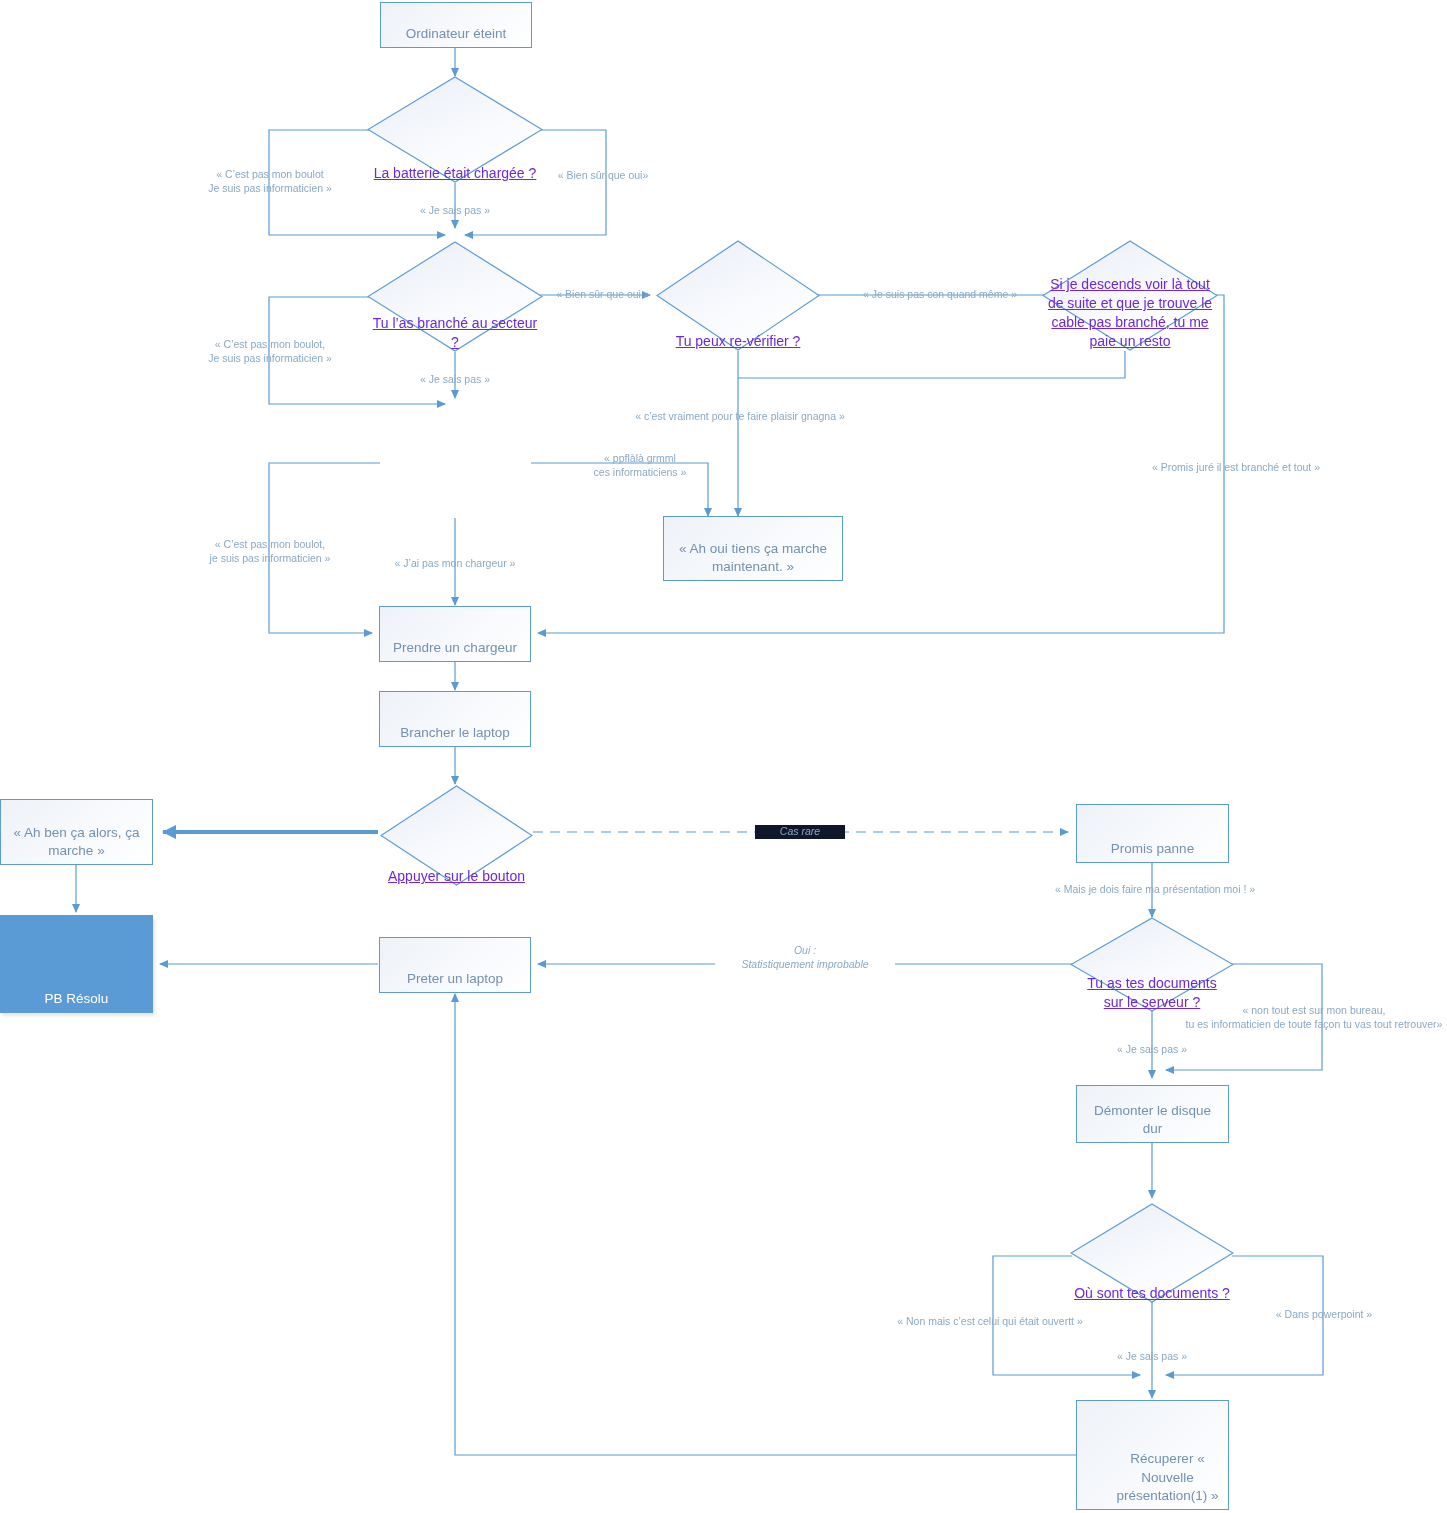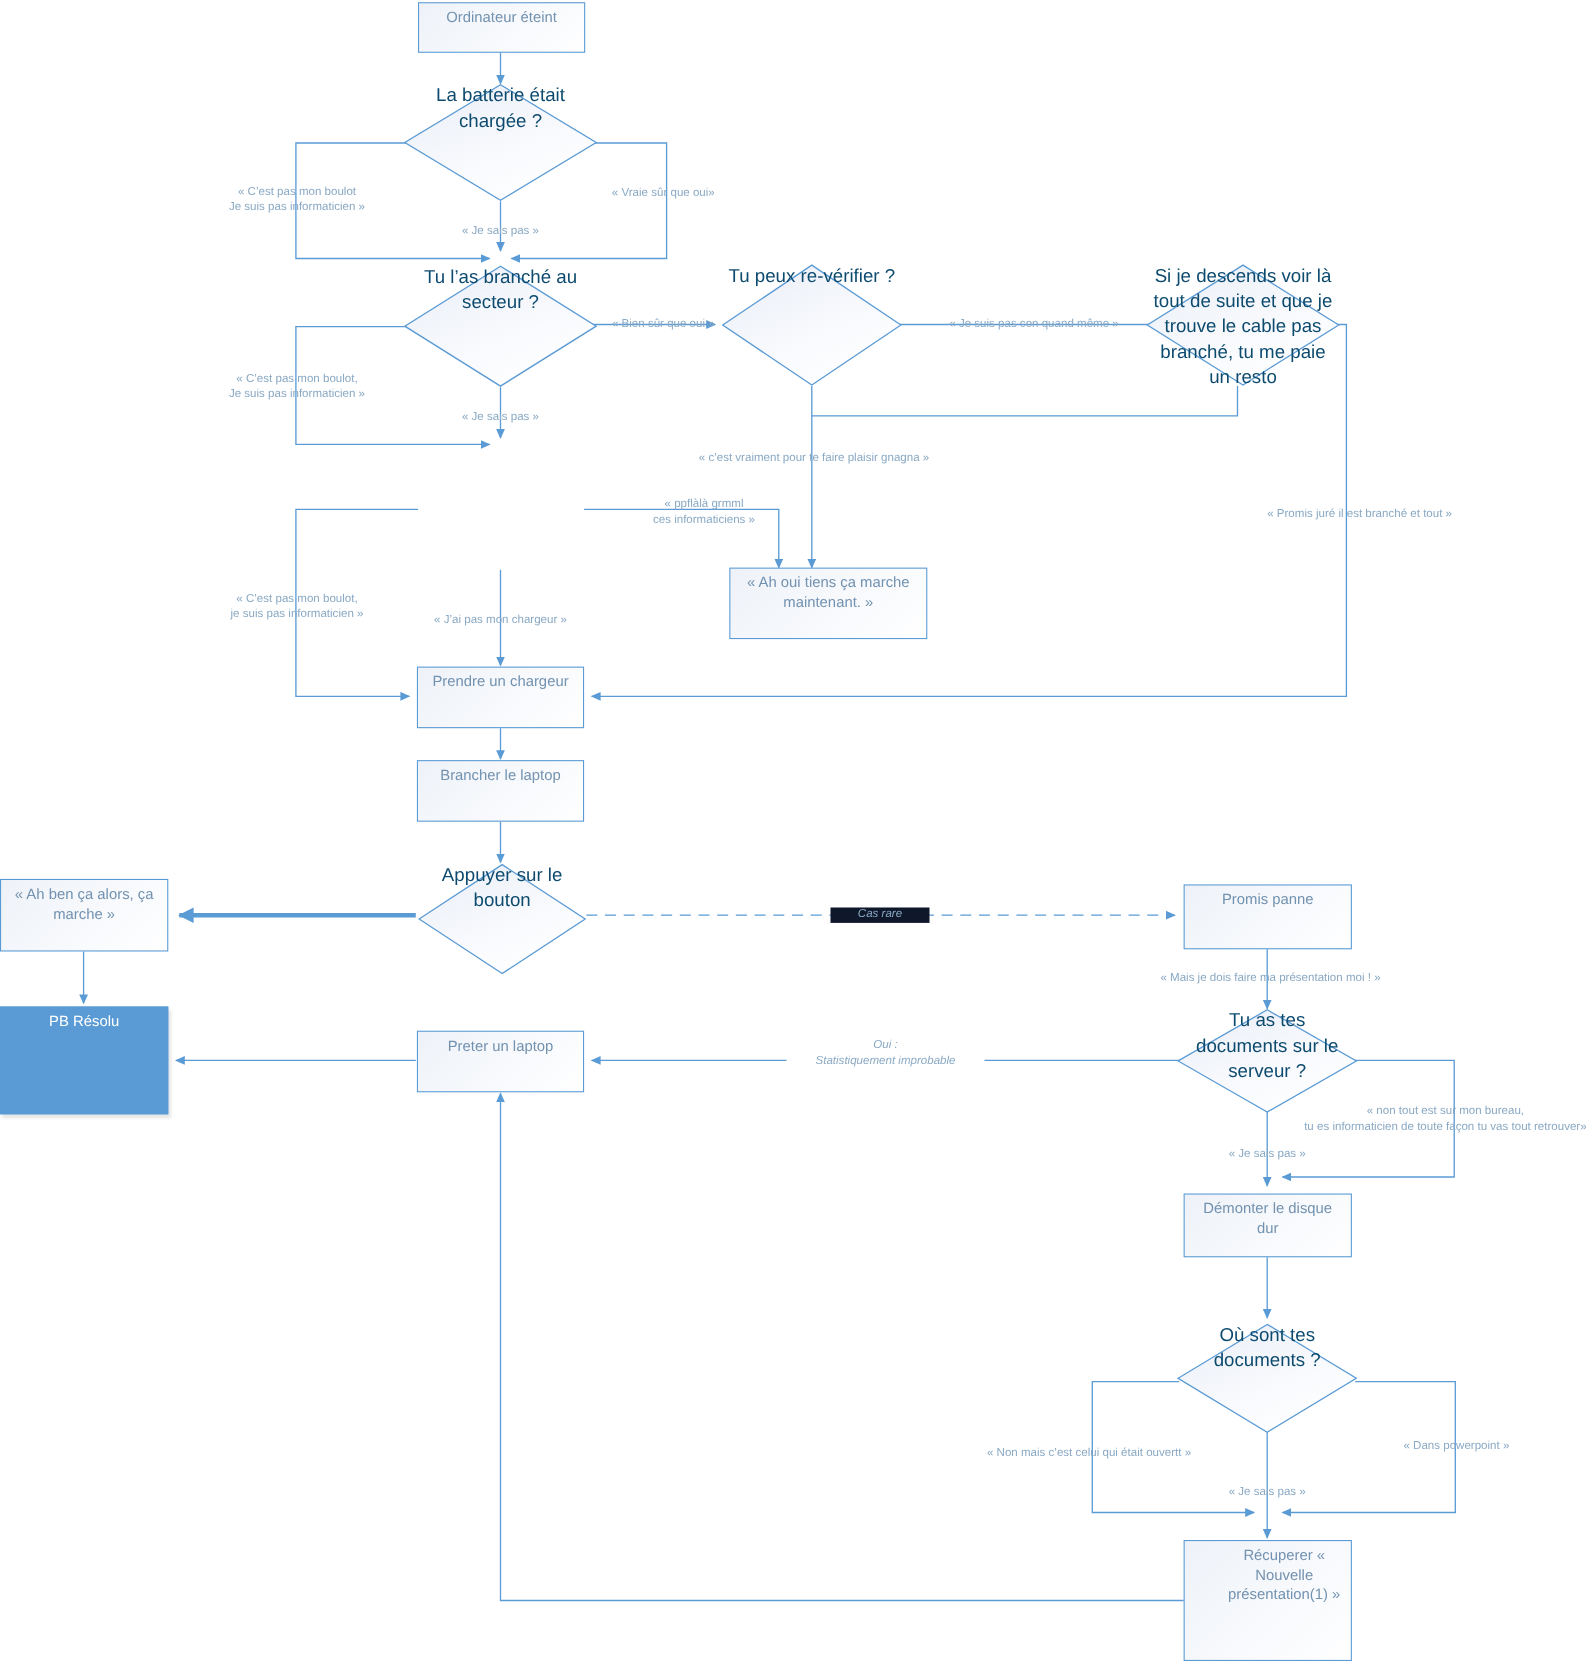--- a/index.html
+++ b/index.html
@@ -3,40 +3,40 @@
 <meta charset="utf-8">
 <style>
   html,body{margin:0;padding:0;background:#ffffff;}
   body{
     font-family:"Liberation Sans", sans-serif;
     width:1447px;height:1513px;position:relative;overflow:hidden;
   }
   #canvas{position:absolute;left:0;top:0;width:1447px;height:1513px;}
   svg#wires{position:absolute;left:0;top:0;width:1447px;height:1513px;pointer-events:none;}
 
-  .node{position:absolute;box-sizing:border-box;display:flex;align-items:flex-start;justify-content:center;text-align:center;}
+  .node{position:absolute;box-sizing:border-box;display:flex;align-items:flex-end;justify-content:center;text-align:center;}
 
   
   .box{
     border:1px solid #5b9bd5;
     background:linear-gradient(135deg,#eef2f8 0%,#fbfcfe 75%,#ffffff 100%);
     color:#7292b0;
     font-size:13.5px;
     line-height:1.35;
     padding:4px 6px;
   }
   .box.solid{
     background:#5b9bd5;
     border:1px solid #5b9bd5;
     color:#ffffff;
     box-shadow:2px 3px 3px rgba(0,0,0,0.10);
   }
 
   
-  .diamond{color:#0c4a6e;font-size:17px;line-height:1.35;}
+  .diamond{color:#6d28d9;font-size:14px;line-height:1.35;text-decoration:underline;}
   .diamond .dshape{
     position:absolute;left:0;top:0;width:100%;height:100%;
   }
   .diamond .dlabel{position:relative;z-index:2;padding:0 4px;}
 
   .edgelabel{
     position:absolute;
     color:#8aa9c4;
     font-size:10.5px;
     line-height:1.3;
@@ -218,21 +218,21 @@
     </svg>
     <span class="dlabel">Où sont tes documents ?</span>
   </div>
 
   <div class="node box" style="left:1076px;top:1400px;width:153px;height:110px;padding-left:36px;">
     <span>Récuperer « Nouvelle présentation(1) »</span>
   </div>
 
   <div class="edgelabel wrap" style="left:190px;top:168px;width:160px;">« C’est pas mon boulot<br>Je suis pas informaticien »</div>
 
-  <div class="edgelabel" style="left:528px;top:169px;width:150px;">« Vraie  sûr que oui»</div>
+  <div class="edgelabel" style="left:528px;top:169px;width:150px;">« Bien  sûr que oui»</div>
 
   <div class="edgelabel" style="left:392px;top:204px;width:126px;">« Je sais pas »</div>
 
   <div class="edgelabel wrap" style="left:190px;top:338px;width:160px;">« C’est pas mon boulot,<br>Je suis pas informaticien »</div>
 
   <div class="edgelabel" style="left:392px;top:373px;width:126px;">« Je sais pas »</div>
 
   <div class="edgelabel" style="left:548px;top:288px;width:110px;">« Bien sûr que oui »</div>
 
   <div class="edgelabel" style="left:855px;top:288px;width:170px;">« Je suis pas con quand même »</div>

